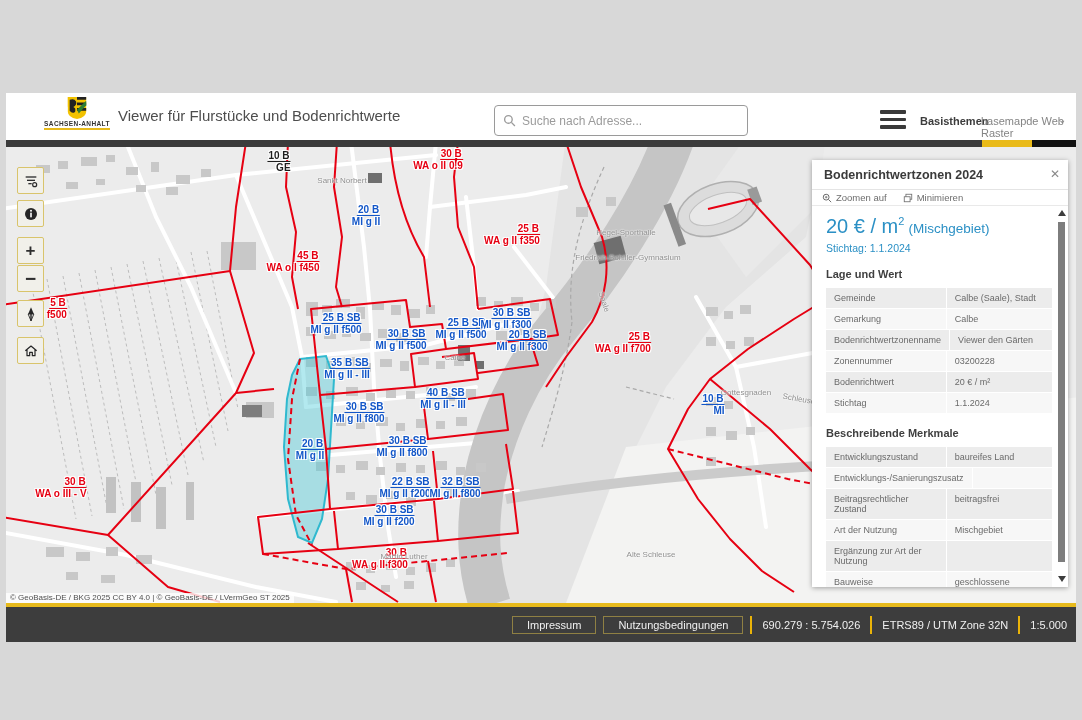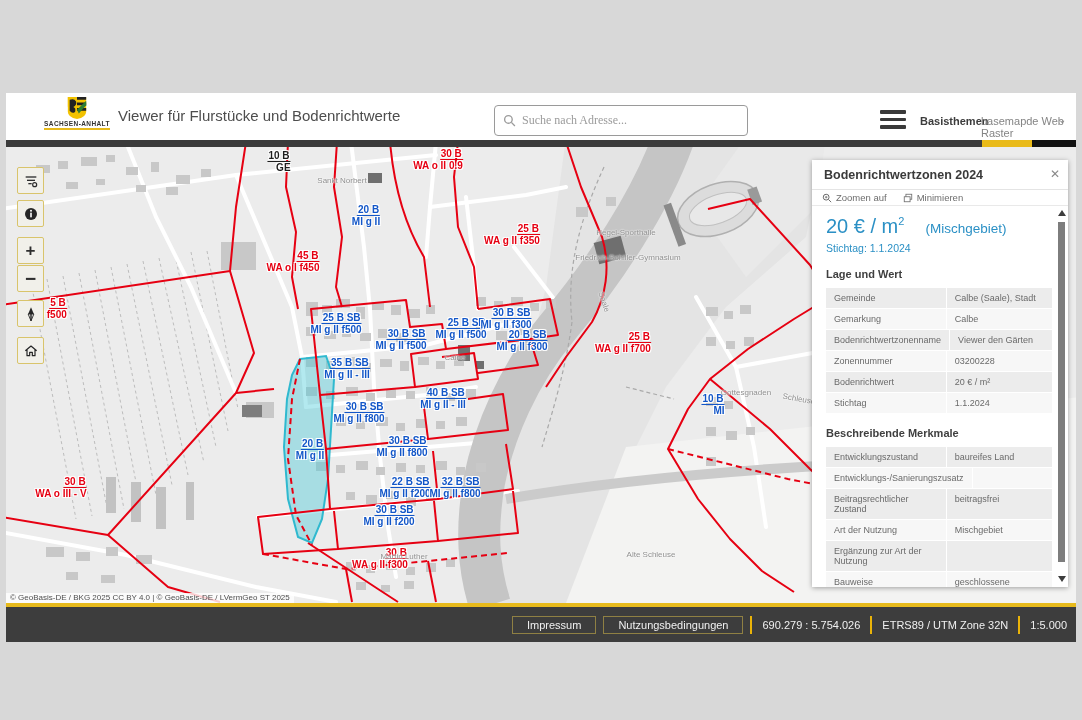--- a/index.html
+++ b/index.html
@@ -7,21 +7,21 @@
   #app { position:absolute; left:6px; top:93px; width:1070px; height:537px; background:#ffffff; }
 
   
   #hdr { position:absolute; left:0; top:0; width:1070px; height:47px; background:#fff; }
   #logo { position:absolute; left:38px; top:4px; width:66px; text-align:center; }
   #logo svg { display:block; margin:0 auto; }
   #logo .cap { font-size:6.5px; font-weight:bold; letter-spacing:.4px; color:#333; margin-top:1px; }
   #logo .bar { height:2px; background:#e7ba1c; margin-top:1px; }
   #appTitle { position:absolute; left:112px; top:14px; font-size:15px; color:#4d4d4d; }
   #searchBox { position:absolute; left:488px; top:12px; width:254px; height:31px; border:1px solid #9a9a9a; border-radius:4px; background:#fff; display:flex; align-items:center; padding:0 8px; }
-  #searchBox input { border:none; outline:none; flex:1; font-size:12px; color:#555; margin-left:6px; font-family:Liberation Serif, serif; }
+  #searchBox input { border:none; outline:none; flex:1; font-size:12px; color:#555; margin-left:6px; font-family:Liberation Sans, sans-serif; }
   #searchBox input::placeholder { color:#9b9b9b; }
   #burger { position:absolute; left:874px; top:17px; width:26px; cursor:pointer; }
   #burger div { height:3.5px; background:#3a3a3a; border-radius:1px; margin-bottom:4px; }
   #basemapLbl { position:absolute; left:914px; top:22px; font-size:11px; font-weight:bold; color:#3c3c3c; }
   #basemapVal { position:absolute; left:975px; top:22px; font-size:11px; color:#848484; cursor:pointer; }
   #basemapChev { position:absolute; left:1052px; top:21px; font-size:10px; color:#848484; cursor:pointer; }
 
   
   #divider { position:absolute; left:0; top:47px; width:1070px; height:7px; display:flex; }
   #divider .d1 { width:976px; background:#3b3b3b; }
@@ -50,21 +50,21 @@
 
   
   #panel { position:absolute; left:806px; top:67px; width:256px; height:427px; background:#fff; box-shadow:0 1px 5px rgba(0,0,0,.35); overflow:hidden; }
   #panelTitle { position:absolute; left:0; top:0; width:100%; height:30px; border-bottom:1px solid #e4e4e4; font-size:12.5px; font-weight:bold; color:#3a3a3a; line-height:30px; padding-left:12px; }
   #panelClose { position:absolute; right:8px; top:7px; font-size:12px; color:#8a8a8a; cursor:pointer; line-height:14px; }
   #panelActions { position:absolute; left:0; top:30px; width:100%; height:16px; border-bottom:1px solid #e9e9e9; display:flex; align-items:center; gap:16px; padding-left:10px; font-size:9.5px; color:#6d6d6d; }
   .pact { display:flex; align-items:center; gap:4px; cursor:pointer; }
   #panelBody { position:absolute; left:0; top:47px; width:246px; height:380px; overflow:hidden; padding:8px 6px 0 14px; }
   #brwValue { color:#2b90c5; font-size:20px; }
   #brwValue sup { font-size:11px; }
-  #brwValue .usage { font-size:13.5px; margin-left:21px; }
+  #brwValue .usage { font-size:13.5px; margin-left:4px; }
   #brwDate { color:#2b90c5; font-size:10.5px; margin-top:4px; }
   .secTitle { font-size:11px; font-weight:bold; color:#3f3f3f; margin:14px 0 8px 0; }
   .tbl { display:flex; flex-direction:column; gap:1px; }
   .trow { display:flex; gap:1px; }
   .tcell { font-size:9px; color:#6a6a6a; padding:5px 8px; line-height:10px; }
   .tlabel { flex:0 0 53%; }
   .tval { flex:1; }
   .trow.odd  .tcell { background:#ececec; }
   .trow.even .tcell { background:#f7f7f7; }
   

